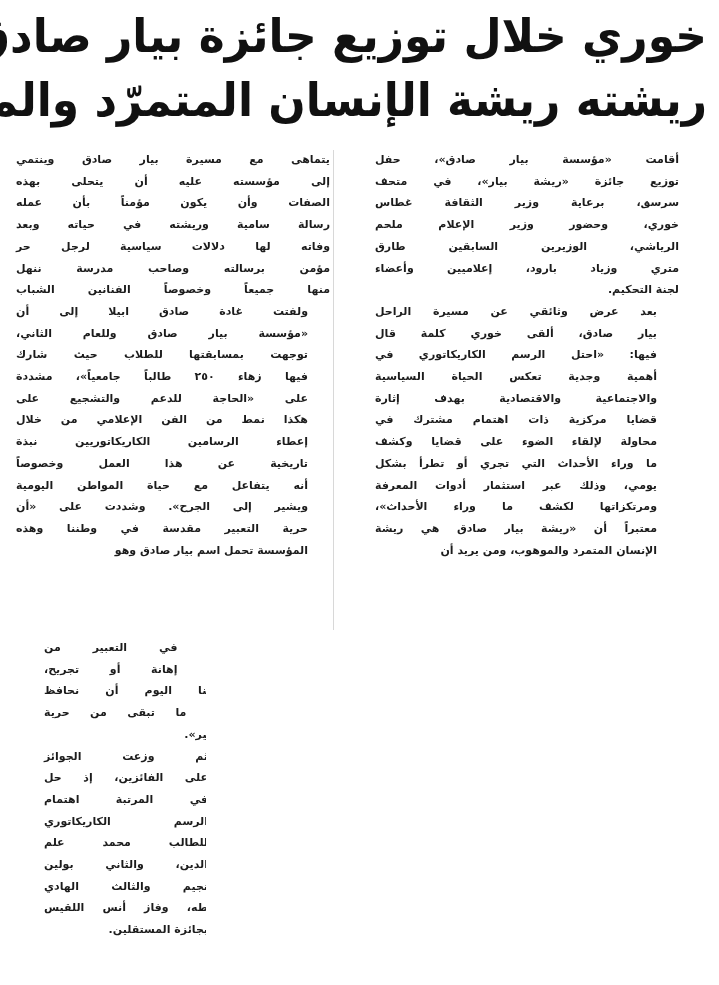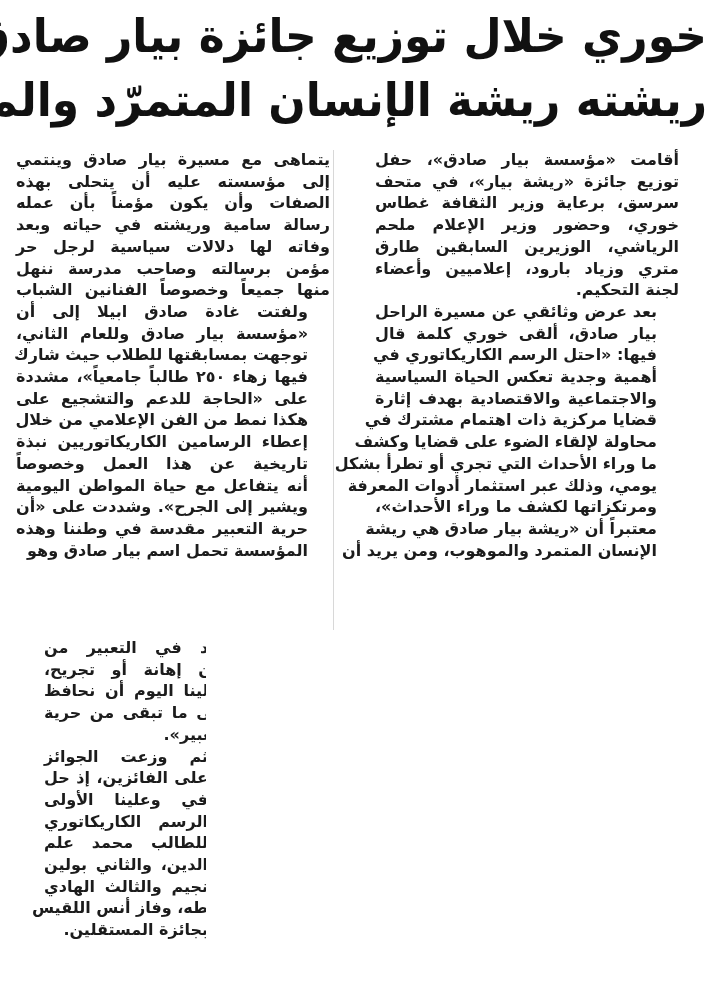--- a/index.html
+++ b/index.html
@@ -39,21 +39,21 @@
       letter-spacing: -1px;
       white-space: nowrap;
       text-align: justify;
       text-align-last: justify;
       transform: scaleY(1.05);
     }
     .col {
       position: absolute;
       font-family: "DejaVu Sans", sans-serif;
       font-weight: bold;
-      font-size: 16px;
+      font-size: 11px;
       line-height: 21.7px;
       color: #1c1c1c;
       text-align: justify;
       text-align-last: right;
     }
     .col p {
       margin: 0;
     }
     .col p.indent {
       text-indent: 22px;
@@ -162,21 +162,21 @@
     <p class="para">
         <span class="ln">رائد في التعبير من</span>
         <span class="ln">دون إهانة أو تجريح،</span>
         <span class="ln">وعلينا اليوم أن نحافظ</span>
         <span class="ln">على ما تبقى من حرية</span>
         <span class="ln last">التعبير».</span>
       </p>
     <p class="para indent">
         <span class="ln">ثم وزعت الجوائز</span>
         <span class="ln">على الفائزين، إذ حل</span>
-        <span class="ln">في وعلينا الأولى</span>
+        <span class="ln">في المرتبة اهتمام</span>
         <span class="ln">الرسم الكاريكاتوري</span>
         <span class="ln">للطالب محمد علم</span>
         <span class="ln">الدين، والثاني بولين</span>
         <span class="ln">نجيم والثالث الهادي</span>
         <span class="ln">طه، وفاز أنس اللقيس</span>
         <span class="ln last">بجائزة المستقلين.</span>
       </p>
   </div>
 
   <div class="blank-area"></div>

